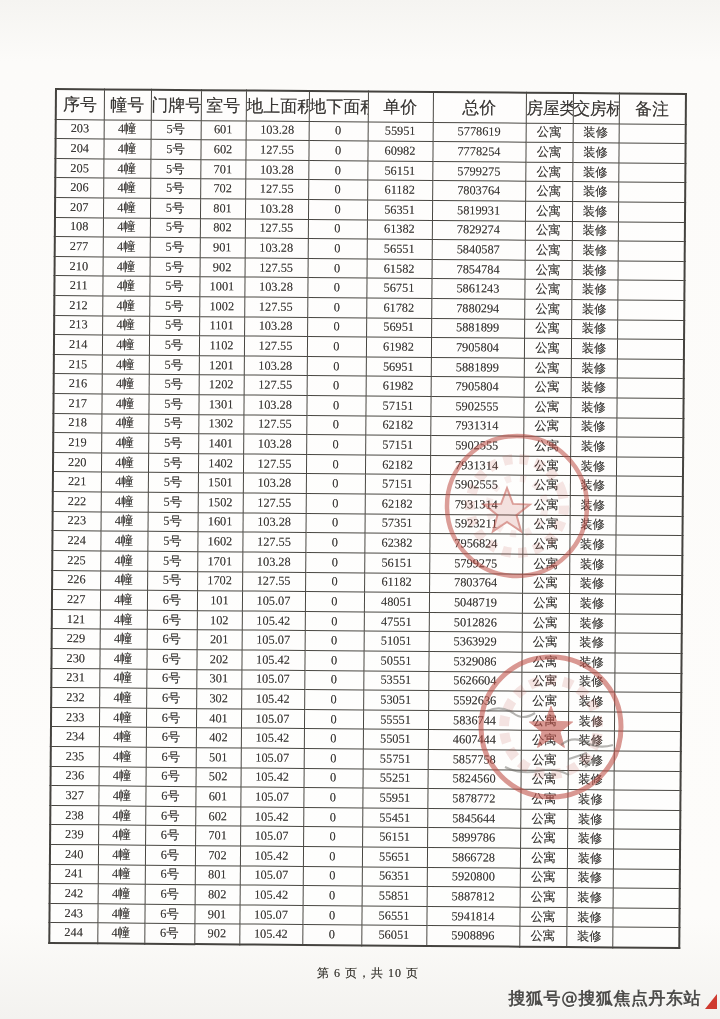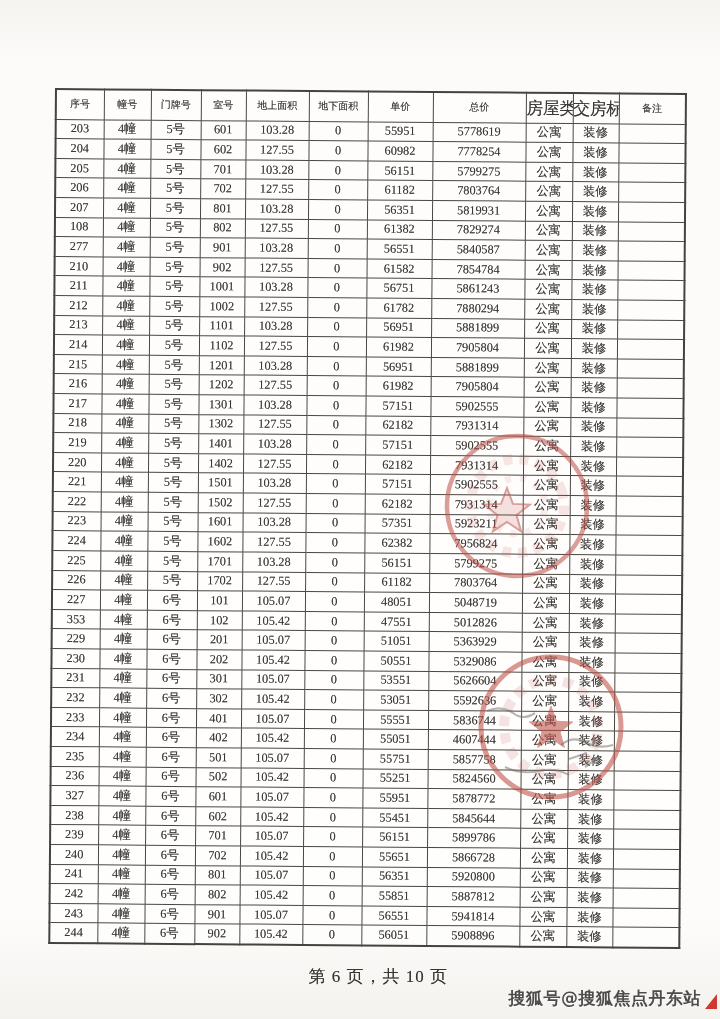--- a/index.html
+++ b/index.html
@@ -22,32 +22,32 @@
   .price-table col.c6{width:65px}.price-table col.c7{width:93px}
   .price-table col.c8{width:47px}.price-table col.c9{width:46px}
   .price-table col.c10{width:67px}
   .price-table th,.price-table td{
     border:1px solid #4a4843;padding:0;text-align:center;vertical-align:middle;
     color:#3a3836;white-space:nowrap;overflow:hidden;
     text-shadow:0 0 .45px rgba(60,55,50,.55);
   }
   .price-table{border:2px solid #45433f;}
   .price-table thead tr{height:30px;}
-  .price-table th{font-weight:400;font-size:10px;}
+  .price-table th{font-weight:400;font-size:17px;}
   .price-table th:nth-child(9),.price-table th:nth-child(10){font-size:17px;letter-spacing:-.5px;text-align:center;}
   .price-table tbody tr{height:19.62px;}
   .price-table td{font-size:12.3px;}
   
   .stamp{position:absolute;pointer-events:none;}
   .stamp-a{left:430px;top:420px;}
   .stamp-b{left:465px;top:641px;}
   
   .footer{
     position:absolute;left:288px;top:965px;width:160px;
-    font-size:17px;color:#37352f;letter-spacing:1px;text-align:right;
+    font-size:12px;color:#37352f;letter-spacing:1px;text-align:center;
     text-shadow:0 0 .4px rgba(50,45,40,.5);
   }
   .watermark{
     position:absolute;right:1px;top:987px;display:flex;align-items:flex-end;gap:2px;
     font-family:"DejaVu Sans","Liberation Sans",sans-serif;
   }
   .watermark .wm-text{
     font-size:17px;font-weight:700;color:#4d4c4a;letter-spacing:.5px;
     text-shadow:.6px .6px 0 rgba(255,255,255,.85);
   }
@@ -406,21 +406,21 @@
           <td>101</td>
           <td>105.07</td>
           <td>0</td>
           <td>48051</td>
           <td>5048719</td>
           <td>公寓</td>
           <td>装修</td>
           <td></td>
         </tr>
         <tr>
-          <td>353</td>
+          <td>121</td>
           <td>4幢</td>
           <td>6号</td>
           <td>102</td>
           <td>105.42</td>
           <td>0</td>
           <td>47551</td>
           <td>5012826</td>
           <td>公寓</td>
           <td>装修</td>
           <td></td>

